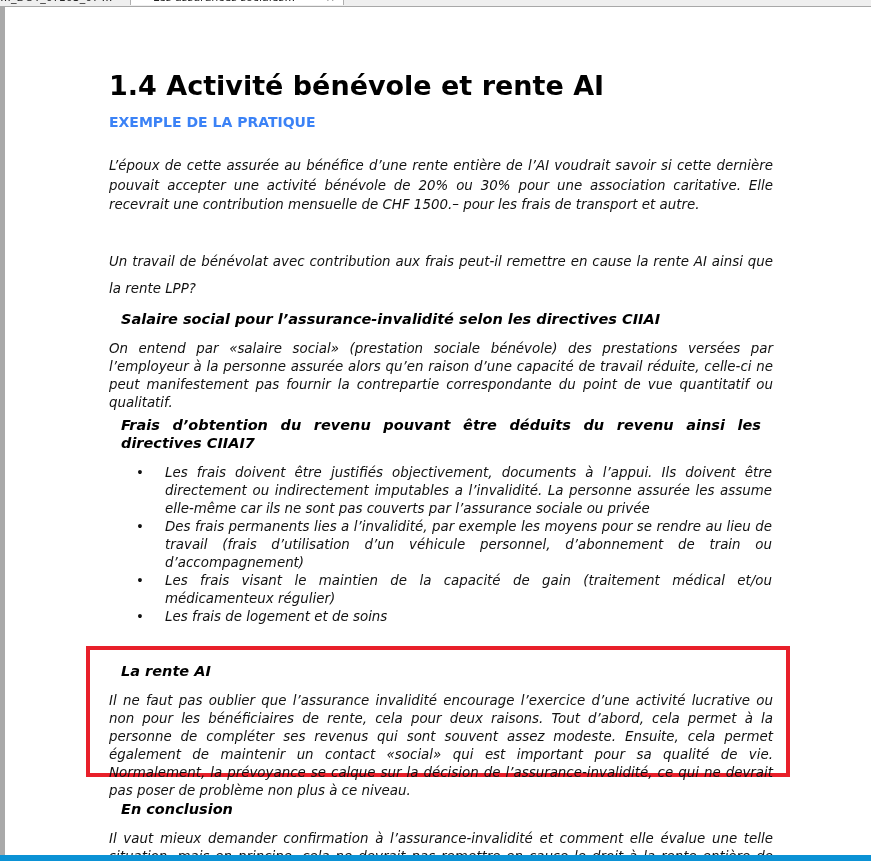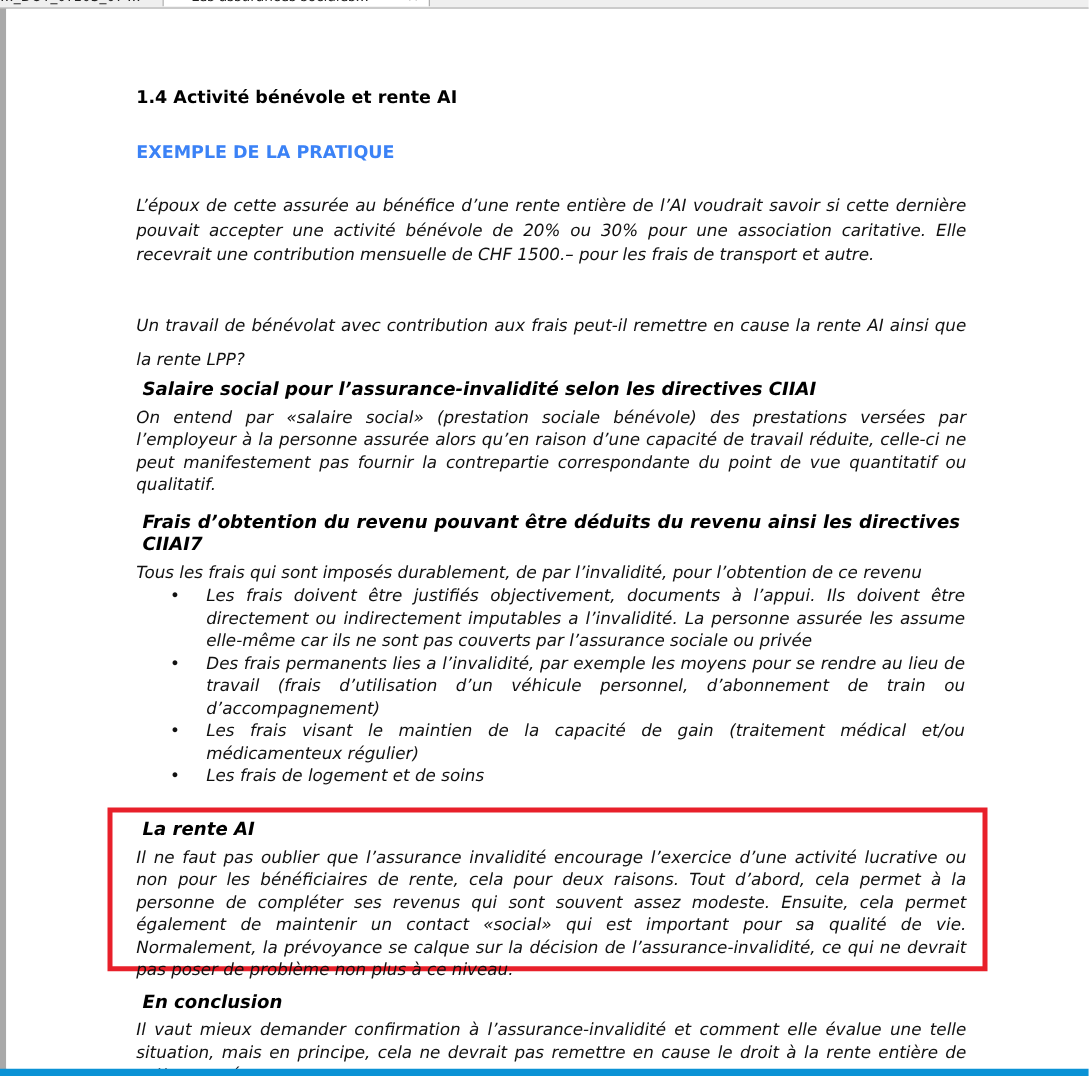--- a/index.html
+++ b/index.html
@@ -21,29 +21,29 @@
     .tab.t2 { left: 130px; width: 190px; background: #fff; border-left: 1px solid #b0b0b0; border-right: 1px solid #b0b0b0; padding-left: 22px; }
     .tab .close { position: absolute; right: 8px; top: 0; }
     .leftbar {
       position: absolute; left: 0; top: 7px; width: 5px; height: 854px; background: #a9a9a9;
     }
     .page {
       position: absolute; left: 5px; top: 7px; right: 0; bottom: 6px; background: #fff;
     }
     h1 {
       position: absolute; left: 109px; top: 70px; margin: 0;
-      font-size: 14px; font-weight: bold; color: #000;
+      font-size: 27px; font-weight: bold; color: #000;
       font-family: "DejaVu Sans", sans-serif;
     }
     h2.caps {
       position: absolute; left: 109px; top: 114px; margin: 0;
       font-size: 14px; font-weight: bold; color: #3b82f6;
     }
     .block { position: absolute; left: 109px; width: 664px; color: #111; font-size: 13.4px; line-height: 18px; text-align: justify; font-style: italic; }
-    .block h3 { margin: 5px; font-size: 14.5px; font-weight: bold; line-height: 18px; color: #000; }
+    .block h3 { margin: 12px; font-size: 14.5px; font-weight: bold; line-height: 18px; color: #000; }
     .block p { margin: 0; }
     ul.bullets { margin: 1px; padding-left: 55px; list-style: none; }
     ul.bullets li { position: relative; }
     ul.bullets li::before { content: "•"; position: absolute; left: -29px; }
     .highlight {
       position: absolute; left: 86px; top: 646px; width: 704px; height: 131px;
       border: 4px solid #e8202a; box-sizing: border-box;
     }
     .bottombar {
       position: absolute; left: 0; bottom: 0; width: 871px; height: 6px; background: #0b92d5;
@@ -76,21 +76,20 @@
   <p>Un travail de bénévolat avec contribution aux frais peut-il remettre en cause la rente AI ainsi que la rente LPP?</p>
 </div>
 
 <div class="block" style="top:298px;">
   <h3>Salaire social pour l’assurance-invalidité selon les directives CIIAI</h3>
   <p>On entend par «salaire social» (prestation sociale bénévole) des prestations versées par l’employeur à la personne assurée alors qu’en raison d’une capacité de travail réduite, celle-ci ne peut manifestement pas fournir la contrepartie correspondante du point de vue quantitatif ou qualitatif.</p>
 </div>
 
 <div class="block" style="top:404px;">
   <h3>Frais d’obtention du revenu pouvant être déduits du revenu ainsi les directives CIIAI7</h3>
-  <p>Tous les frais qui sont imposés durablement, de par l’invalidité, pour l’obtention de ce revenu</p>
   <ul class="bullets">
     <li>Les frais doivent être justifiés objectivement, documents à l’appui. Ils doivent être directement ou indirectement imputables a l’invalidité. La personne assurée les assume elle-même car ils ne sont pas couverts par l’assurance sociale ou privée</li>
     <li>Des frais permanents lies a l’invalidité, par exemple les moyens pour se rendre au lieu de travail (frais d’utilisation d’un véhicule personnel, d’abonnement de train ou d’accompagnement)</li>
     <li> Les frais visant le maintien de la capacité de gain (traitement médical et/ou médicamenteux régulier)</li>
     <li>Les frais de logement et de soins</li>
   </ul>
 </div>
 
 <div class="highlight"></div>
 <div class="block" style="top:650px;">

